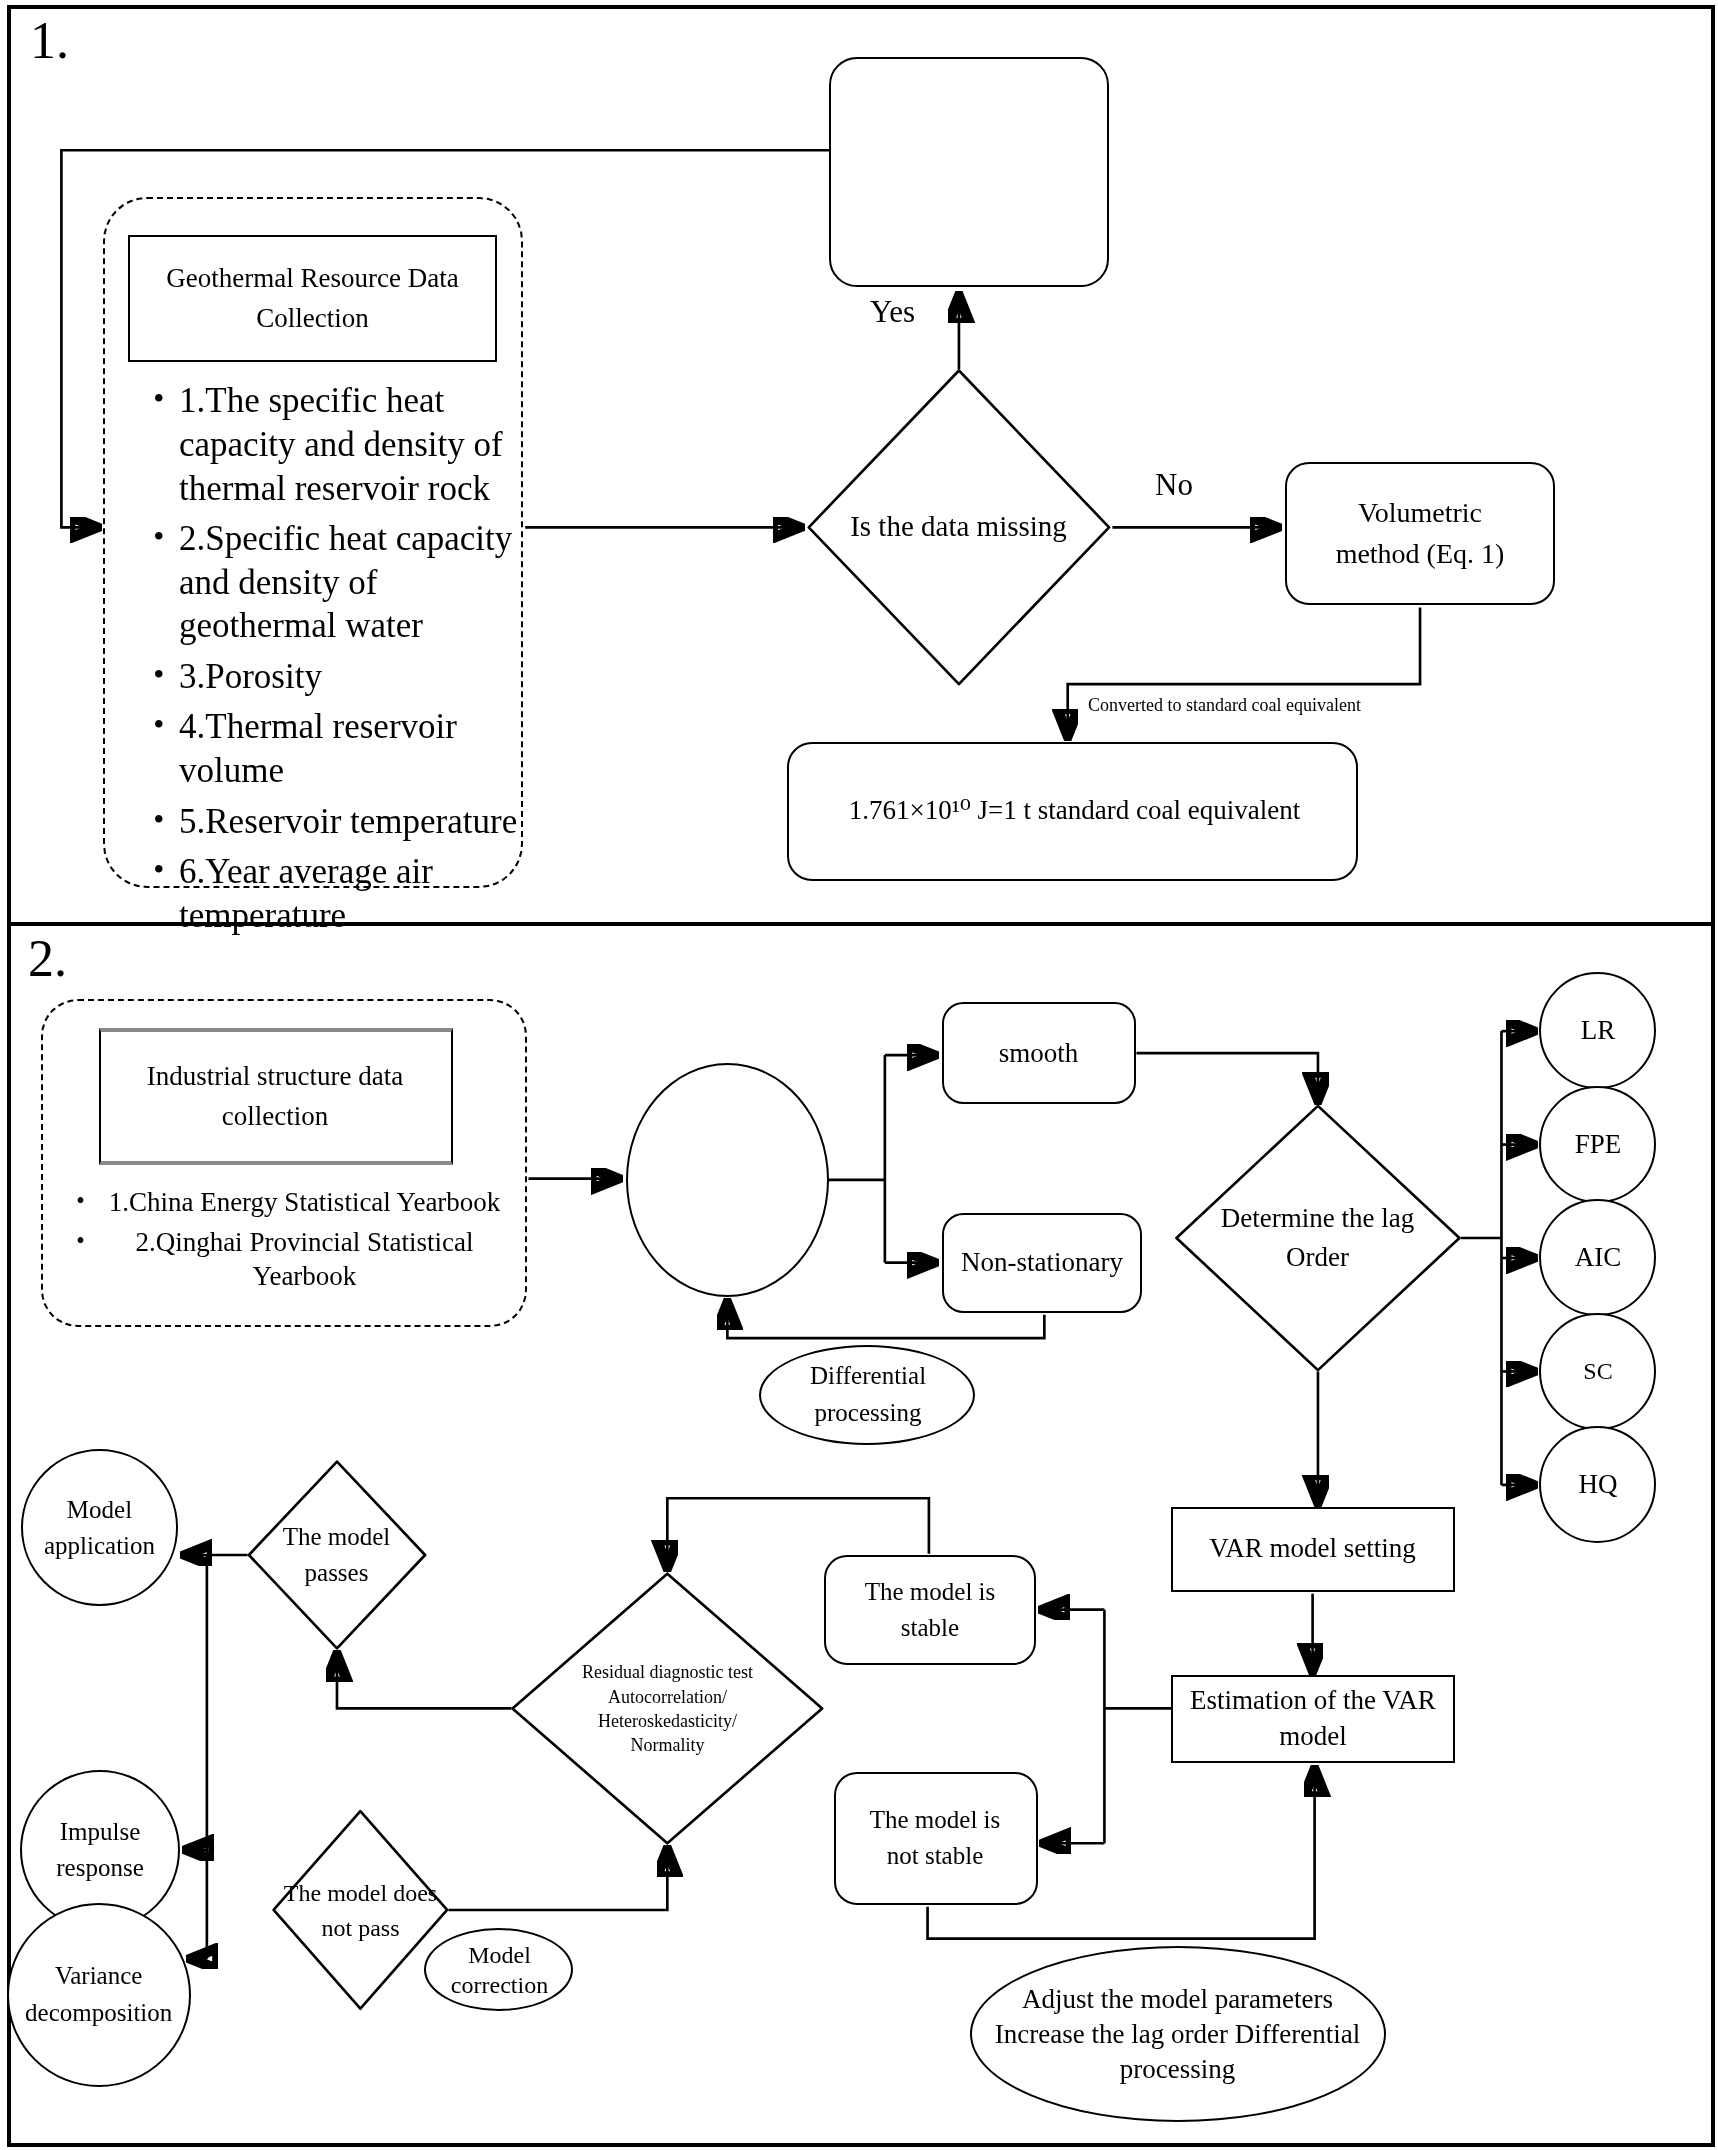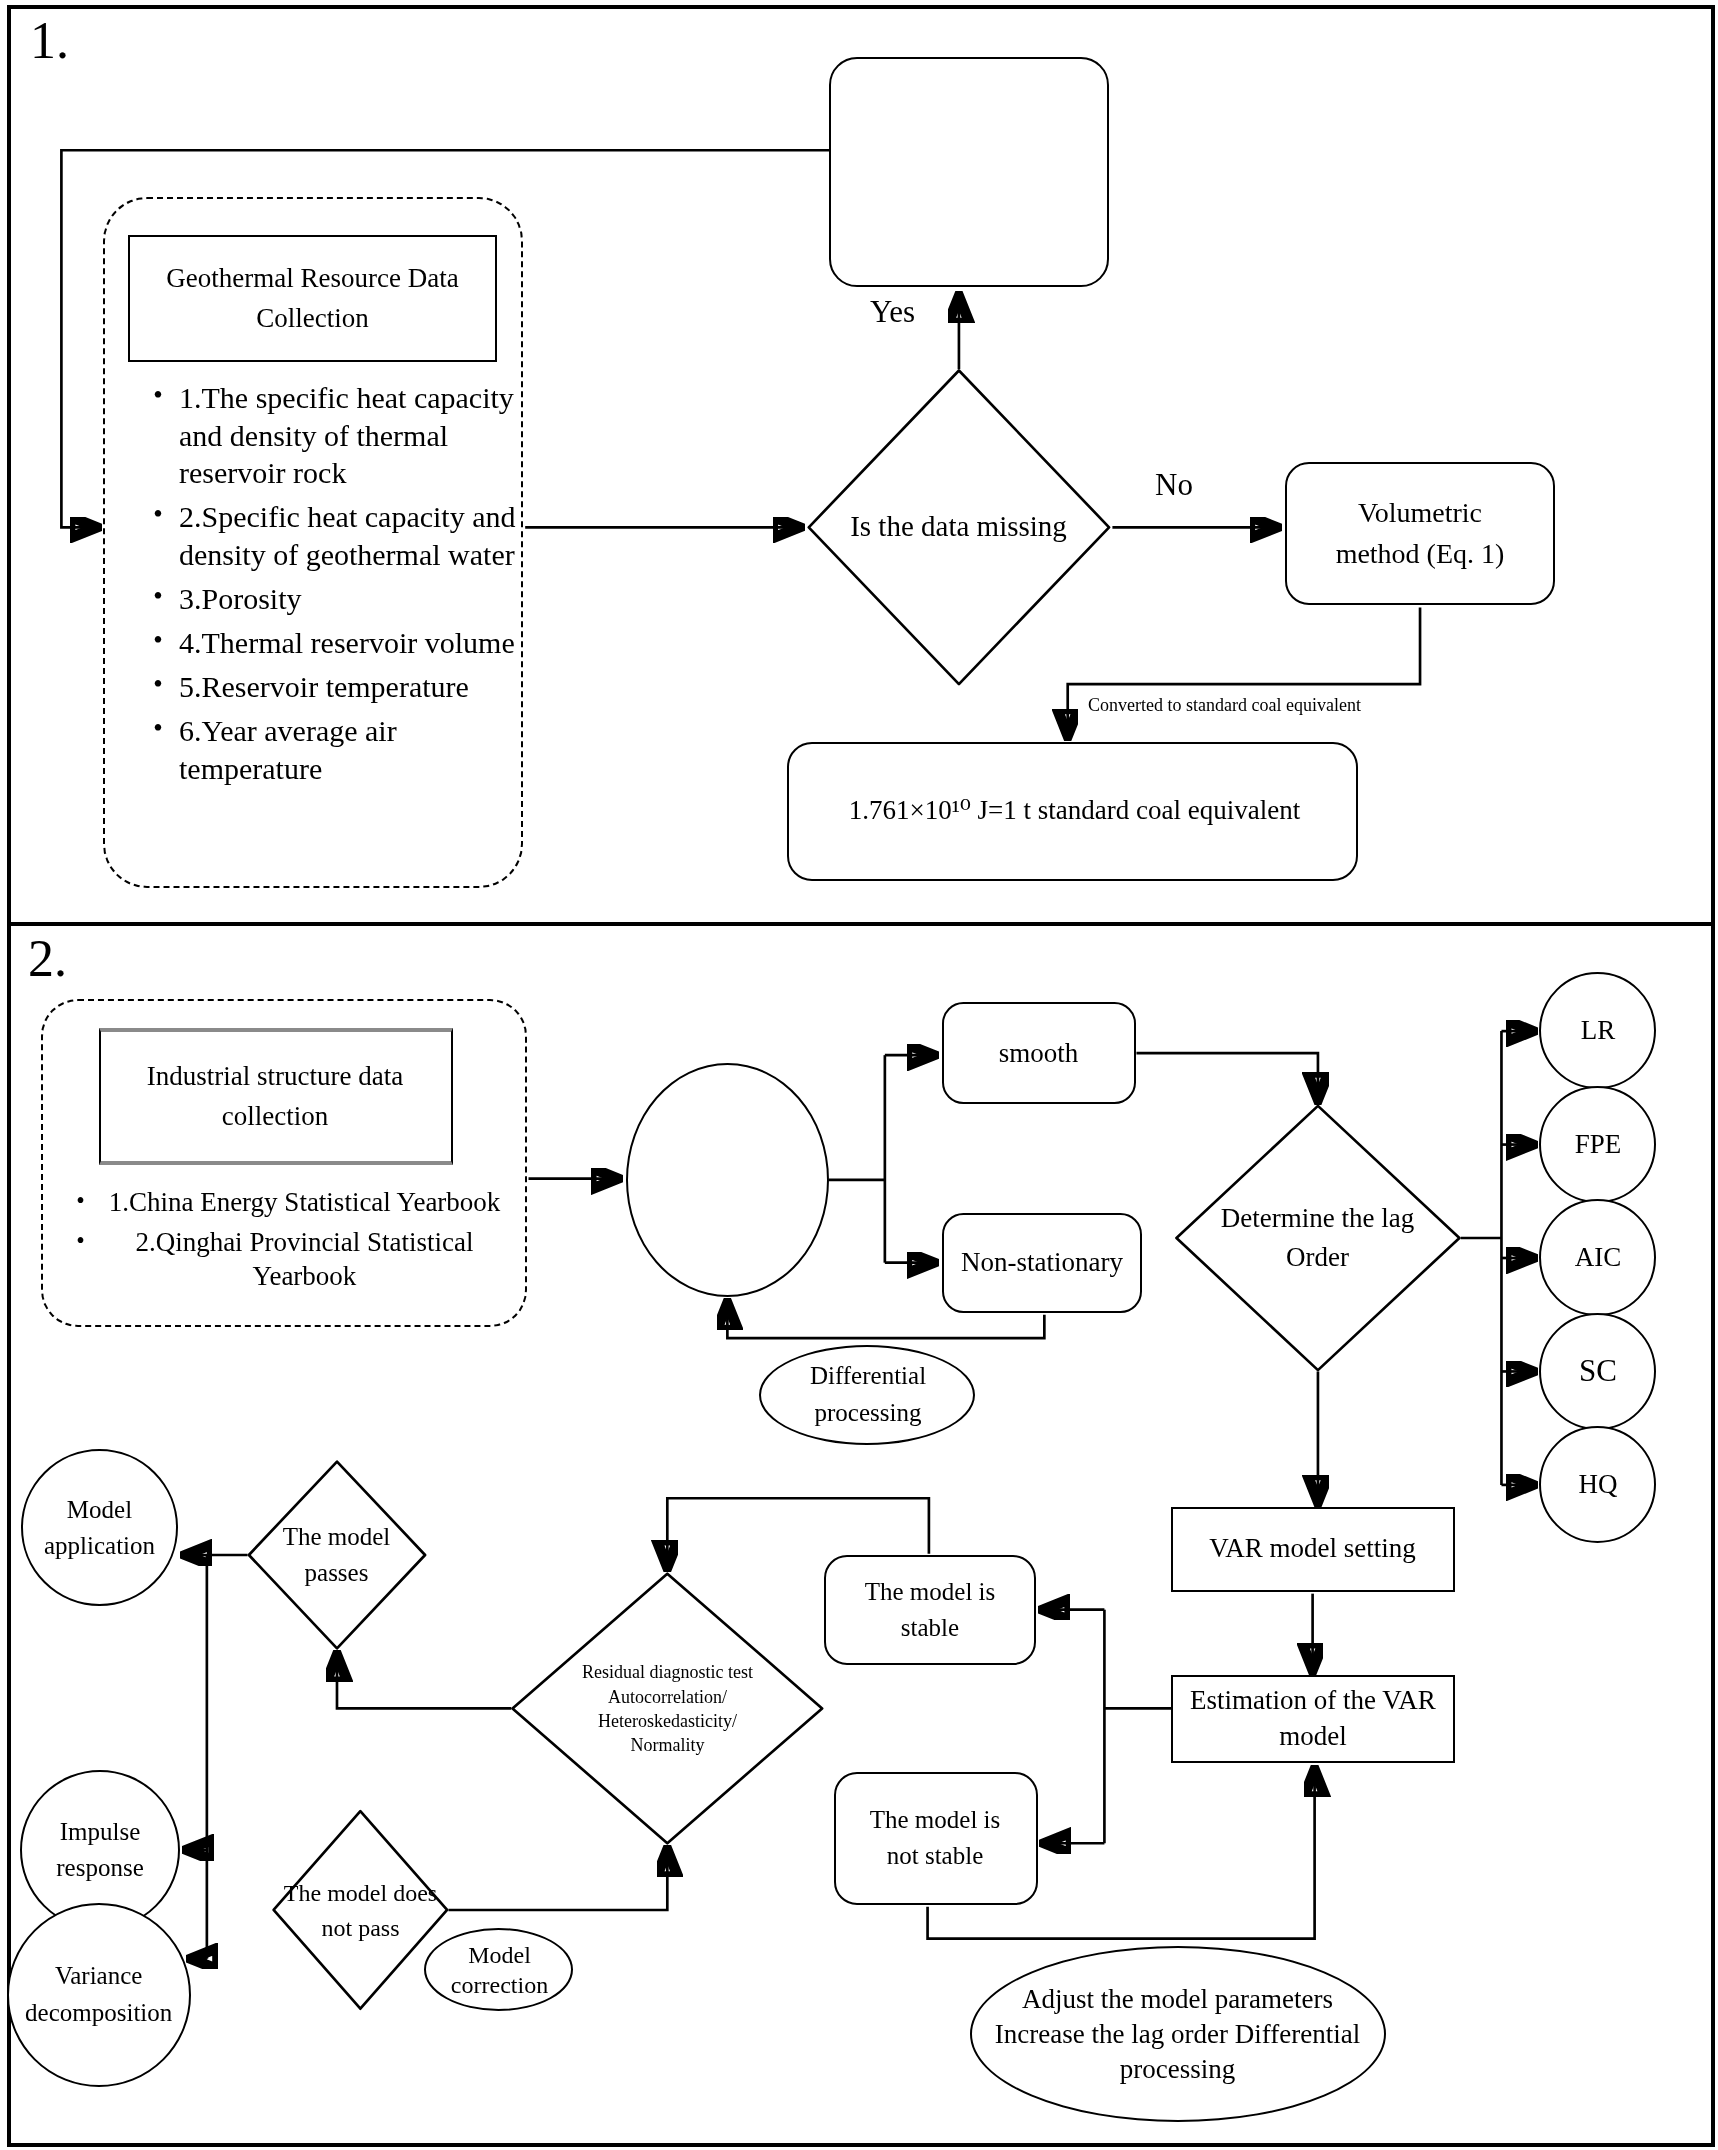--- a/index.html
+++ b/index.html
@@ -78,21 +78,21 @@
     <polygon points="540,2714 670,2862 540,3010 410,2862"></polygon>
   </svg>
 
   <div class="seclabel" style="left:30px;top:14.7px;">1.</div>
 
   <div class="node rounded" style="left:829px;top:57px;width:280px;height:230px;"></div>
 
   <div class="node dashedbox" style="left:103px;top:197px;width:420px;height:691px;"></div>
   <div class="node" style="left:128px;top:235px;width:369px;height:127px;"></div>
   <div class="lbl" style="left:140px;top:239px;width:345px;height:119px;font-size:27px;">Geothermal Resource Data Collection</div>
-  <div class="lbl" style="left:140px;top:379px;width:380px;height:auto;font-size:30px;justify-content:flex-start;text-align:left;">
+  <div class="lbl" style="left:140px;top:379px;width:380px;height:auto;font-size:35px;justify-content:flex-start;text-align:left;">
     <ul class="blist">
       <li>1.The specific heat capacity and density of thermal reservoir rock</li>
       <li>2.Specific heat capacity and density of geothermal water</li>
       <li>3.Porosity</li>
       <li>4.Thermal reservoir volume</li>
       <li>5.Reservoir temperature</li>
       <li>6.Year average air temperature</li>
     </ul>
   </div>
 
@@ -133,21 +133,21 @@
 
   <div class="lbl" style="left:1194px;top:1188px;width:247px;height:100px;font-size:27px;">Determine the lag Order</div>
 
   <div class="node circle" style="left:1539px;top:972px;width:117px;height:117px;"></div>
   <div class="lbl" style="left:1548px;top:1004px;width:100px;height:53px;font-size:27px;">LR</div>
   <div class="node circle" style="left:1539px;top:1086px;width:117px;height:117px;"></div>
   <div class="lbl" style="left:1548px;top:1118px;width:100px;height:53px;font-size:27px;">FPE</div>
   <div class="node circle" style="left:1539px;top:1199px;width:117px;height:117px;"></div>
   <div class="lbl" style="left:1548px;top:1231px;width:100px;height:53px;font-size:27px;">AIC</div>
   <div class="node circle" style="left:1539px;top:1313px;width:117px;height:117px;"></div>
-  <div class="lbl" style="left:1548px;top:1345px;width:100px;height:53px;font-size:31px;">SC</div>
+  <div class="lbl" style="left:1548px;top:1345px;width:100px;height:53px;font-size:24px;">SC</div>
   <div class="node circle" style="left:1539px;top:1426px;width:117px;height:117px;"></div>
   <div class="lbl" style="left:1548px;top:1458px;width:100px;height:53px;font-size:27px;">HQ</div>
 
   <div class="node" style="left:1171px;top:1507px;width:284px;height:85px;"></div>
   <div class="lbl" style="left:1174px;top:1509px;width:277px;height:80px;font-size:27px;">VAR model setting</div>
 
   <div class="node" style="left:1171px;top:1675px;width:284px;height:88px;"></div>
   <div class="lbl" style="left:1173px;top:1676px;width:280px;height:85px;font-size:27px;line-height:1.3;">Estimation of the VAR model</div>
 
   <div class="node rounded" style="left:824px;top:1555px;width:212px;height:110px;border-radius:23px;"></div>

